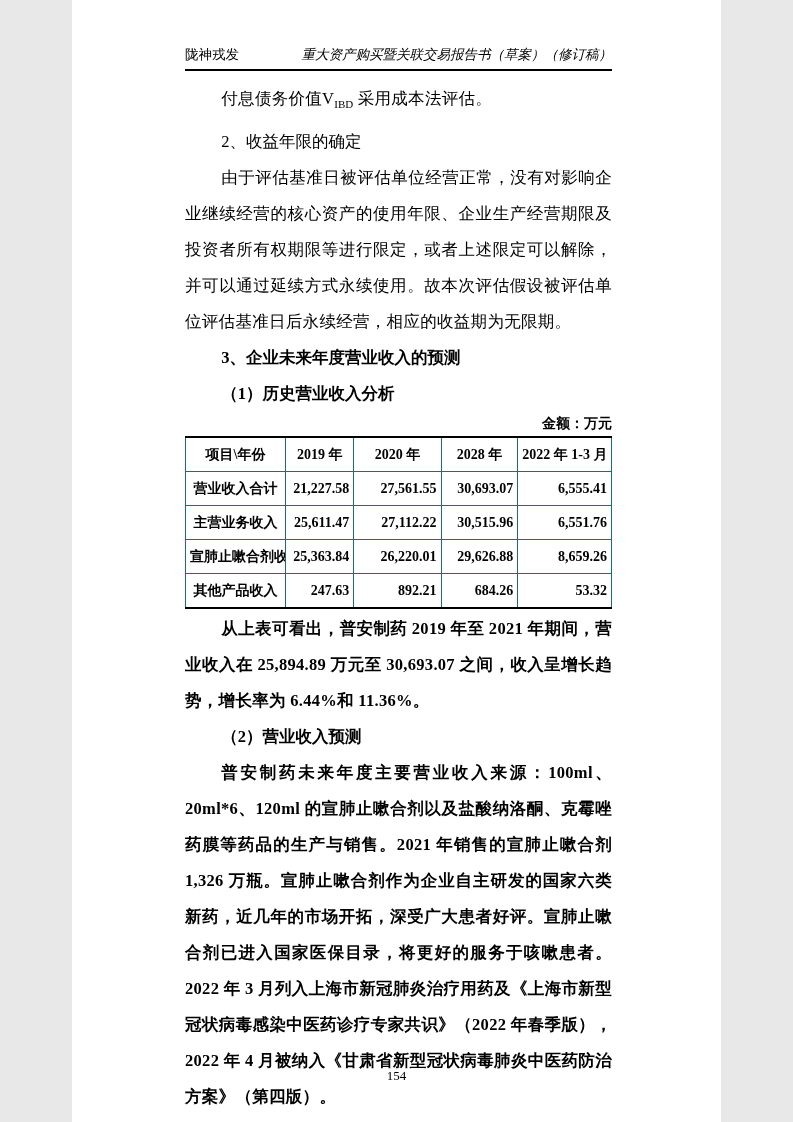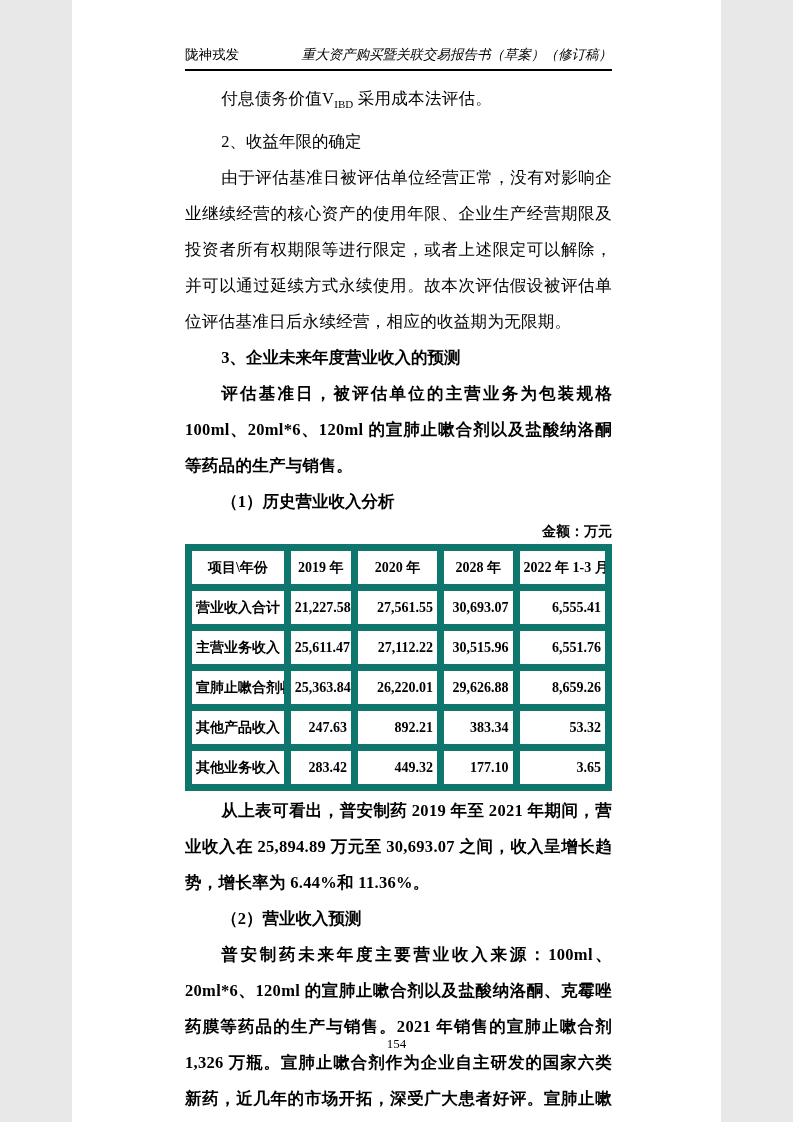--- a/index.html
+++ b/index.html
@@ -66,33 +66,33 @@
     border-bottom: 2.5px solid #000;
     font-size: 14px;
     font-weight: 700;
   }
   table.data col.c0 { width: 23.5%; }
   table.data col.c1 { width: 16%; }
   table.data col.c2 { width: 20.5%; }
   table.data col.c3 { width: 18%; }
   table.data col.c4 { width: 22%; }
   table.data th, table.data td {
-    border: 7px solid #0f766e;
+    border: 1px solid #0f766e;
     height: 25px;
     padding: 4px 4px;
     overflow: hidden;
     white-space: nowrap;
   }
   table.data th { text-align: center; font-weight: 700; }
   td.lbl { text-align: center; }
   td.num { text-align: right; }
   .page-footer {
     position: absolute;
     left: 0;
-    top: 1036px;
+    top: 1068px;
     width: 100%;
     text-align: center;
     font-size: 13px;
   }
 </style>
 </head>
 <body>
 
 <div class="page">
 
@@ -104,21 +104,20 @@
   <main>
 
     <p class="para mt-sm"><span>付息债务价值V</span><sub class="vsub">IBD</sub><span> 采用成本法评估。</span></p>
 
     <p class="heading mt-xs">2、收益年限的确定</p>
 
     <p class="para">由于评估基准日被评估单位经营正常，没有对影响企业继续经营的核心资产的使用年限、企业生产经营期限及投资者所有权期限等进行限定，或者上述限定可以解除，并可以通过延续方式永续使用。故本次评估假设被评估单位评估基准日后永续经营，相应的收益期为无限期。</p>
 
     <p class="heading bold">3、企业未来年度营业收入的预测</p>
 
-    <p class="para bold">评估基准日，被评估单位的主营业务为包装规格 100ml、20ml*6、120ml 的宣肺止嗽合剂以及盐酸纳洛酮等药品的生产与销售。</p>
 
     <p class="heading bold">（1）历史营业收入分析</p>
 
 
     <div class="unit-label">金额：万元</div>
 
     <table class="data">
       <colgroup>
         <col class="c0">
           <col class="c1">
@@ -154,29 +153,22 @@
           <td class="lbl">宣肺止嗽合剂收入</td>
           <td class="num">25,363.84</td>
           <td class="num">26,220.01</td>
           <td class="num">29,626.88</td>
           <td class="num">8,659.26</td>
         </tr>
         <tr>
           <td class="lbl">其他产品收入</td>
           <td class="num">247.63</td>
           <td class="num">892.21</td>
-          <td class="num">383.34</td>
+          <td class="num">684.26</td>
           <td class="num">53.32</td>
-        </tr>
-        <tr>
-          <td class="lbl">其他业务收入</td>
-          <td class="num">283.42</td>
-          <td class="num">449.32</td>
-          <td class="num">177.10</td>
-          <td class="num">3.65</td>
         </tr>
       </tbody>
     </table>
 
     <p class="para bold mt-xs">从上表可看出，普安制药 2019 年至 2021 年期间，营业收入在 25,894.89 万元至 30,693.07 之间，收入呈增长趋势，增长率为 6.44%和 11.36%。</p>
 
     <p class="heading bold">（2）营业收入预测</p>
 
     <p class="para bold">普安制药未来年度主要营业收入来源：100ml、20ml*6、120ml 的宣肺止嗽合剂以及盐酸纳洛酮、克霉唑药膜等药品的生产与销售。2021 年销售的宣肺止嗽合剂 1,326 万瓶。宣肺止嗽合剂作为企业自主研发的国家六类新药，近几年的市场开拓，深受广大患者好评。宣肺止嗽合剂已进入国家医保目录，将更好的服务于咳嗽患者。2022 年 3 月列入上海市新冠肺炎治疗用药及《上海市新型冠状病毒感染中医药诊疗专家共识》（2022 年春季版），2022 年 4 月被纳入《甘肃省新型冠状病毒肺炎中医药防治方案》（第四版）。</p>
 

